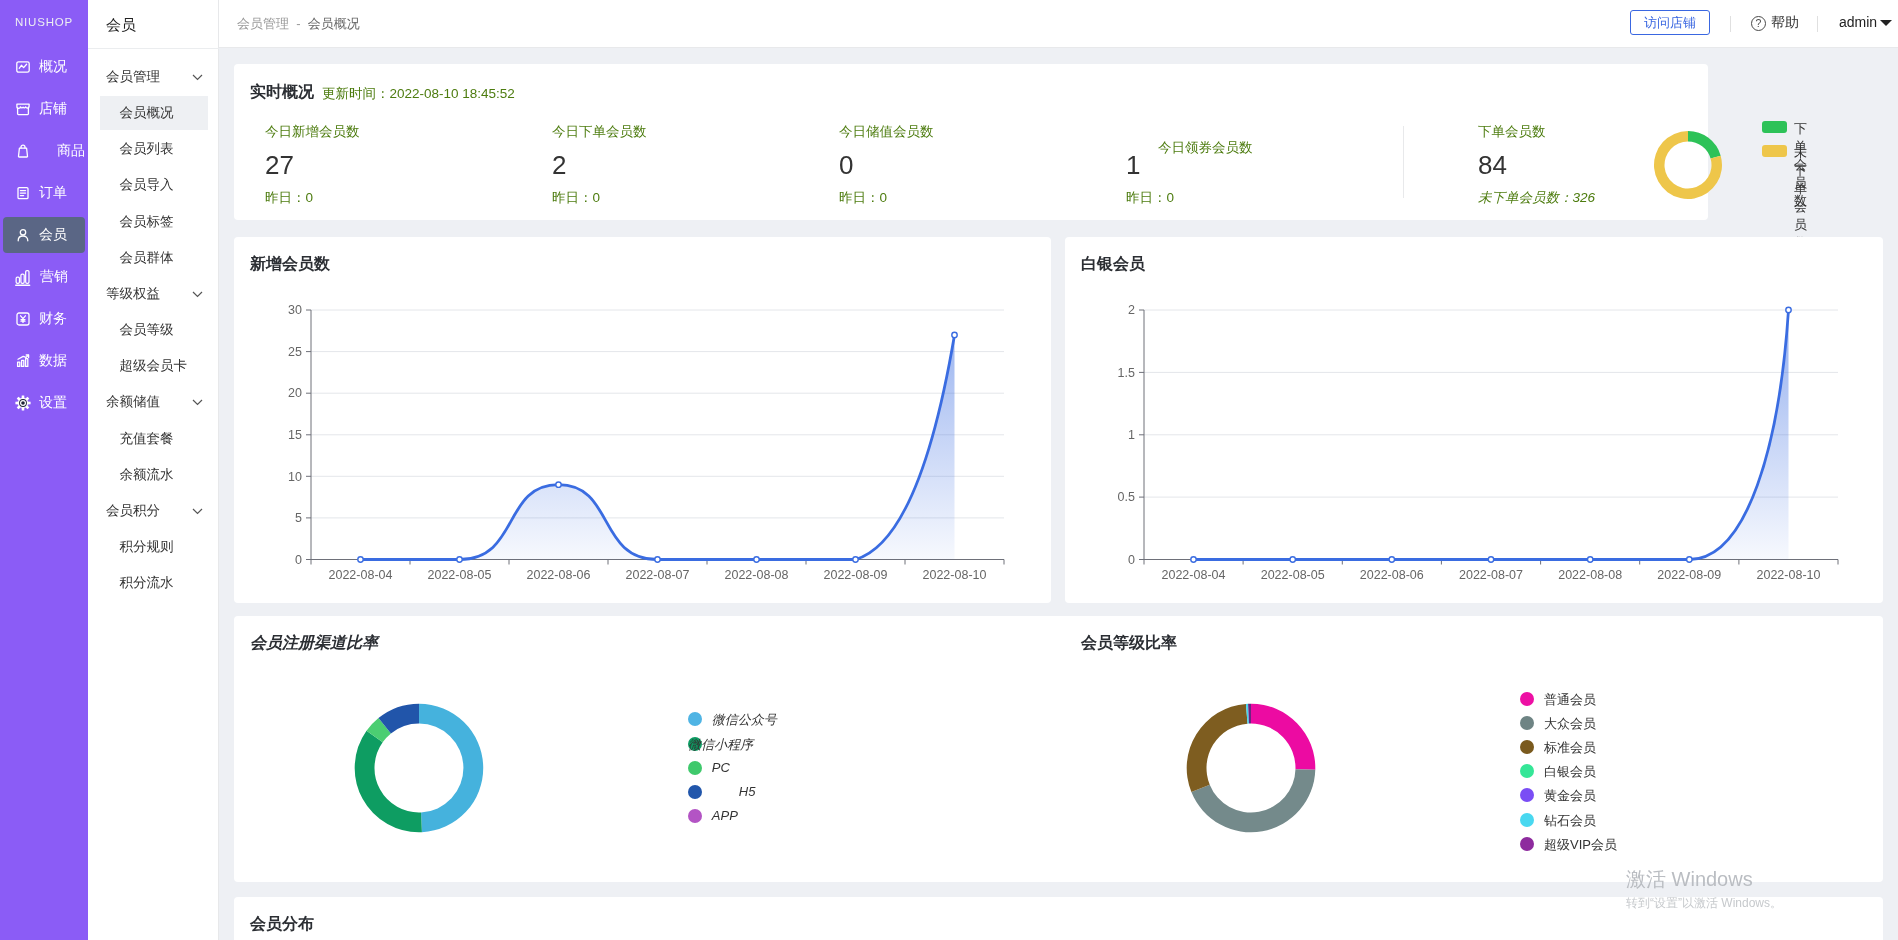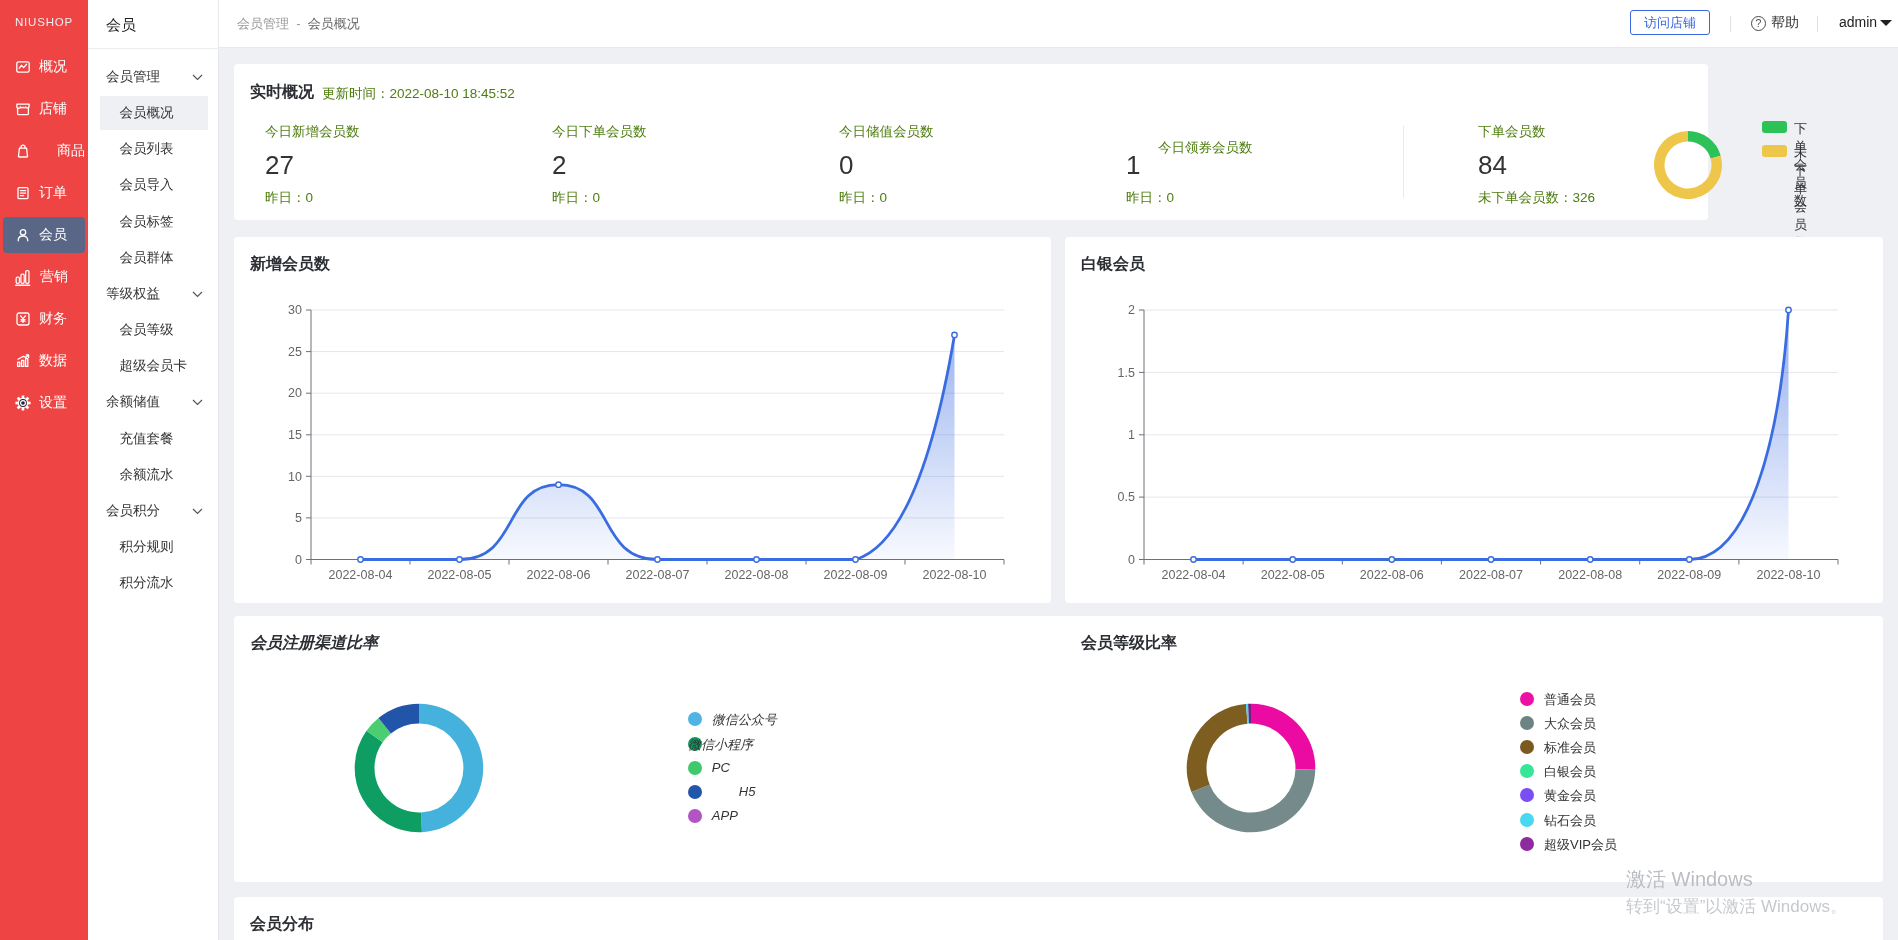--- a/index.html
+++ b/index.html
@@ -1,17 +1,17 @@
 <!DOCTYPE html>
 <html><head>
 <meta charset="utf-8">
 <style>
 * { margin:0; padding:0; box-sizing:border-box; }
 html,body { width:1898px; height:940px; overflow:hidden; font-family:"Liberation Sans",sans-serif; background:#eef0f4; }
-#sb1 { position:absolute; left:0; top:0; width:88px; height:940px; background:#ef4444; z-index:10; }
+#sb1 { position:absolute; left:0; top:0; width:88px; height:940px; background:#8b5cf6; z-index:10; }
 #logo { position:absolute; left:0; top:16px; width:88px; text-align:center; color:#eceef2; font-size:11.5px; letter-spacing:0.8px; }
 .s1item { position:absolute; left:3px; width:82px; height:36px; display:flex; align-items:center; justify-content:flex-start; padding-left:12px; color:#fff; font-size:14px; border-radius:4px; }
 .s1item svg { margin-right:8px; }
 .s1sel { background:#5a6685; }
 #sb2 { position:absolute; left:88px; top:0; width:131px; height:940px; background:#fff; border-right:1px solid #e7e8ea; z-index:9; }
 #sb2title { position:absolute; left:18px; top:0; height:48px; line-height:49px; font-size:15px; color:#222; }
 #sb2 .hr { position:absolute; left:0; top:48px; width:131px; border-top:1px solid #ebedef; }
 .m1 { position:absolute; left:18px; font-size:13.5px; color:#333; height:36px; line-height:36px; z-index:2; }
 .m2 { position:absolute; left:31.5px; font-size:13.5px; color:#333; height:36px; line-height:36px; z-index:2; }
 .msel { position:absolute; left:11.5px; width:108px; height:34px; background:#eef0f3; z-index:1; }
@@ -29,21 +29,21 @@
 #card1 { left:234px; top:64px; width:1474px; height:156px; }
 #card2 { left:234px; top:237px; width:817px; height:366px; }
 #card3 { left:1065px; top:237px; width:818px; height:366px; }
 #card4 { left:234px; top:616px; width:986px; height:266px;font-style:italic; }
 #card5 { left:1065px; top:616px; width:818px; height:266px; }
 #card6 { left:234px; top:897px; width:1649px; height:120px; }
 .slab { position:absolute; font-size:13.5px; color:#4d7c0f; }
 .snum { position:absolute; font-size:26px; color:#333; }
 .leg { position:absolute; font-size:13px; color:#333; }
 #wm1 { position:absolute; left:1626px; top:866px; font-size:20px; color:#babdc2; z-index:20; }
-#wm2 { position:absolute; left:1626px; top:895px; font-size:17px; color:#c6c9cc; z-index:20; }
+#wm2 { position:absolute; left:1626px; top:895px; font-size:12px; color:#c6c9cc; z-index:20; }
 svg { display:block; }
 .abs { position:absolute; }
 </style>
 </head>
 <body>
 <div id="sb1">
   <div id="logo">NIUSHOP</div>
 <div class="s1item" style="top:49px;">
       <svg width="16" height="16" viewBox="0 0 16 16">
         <rect x="1.8" y="2.8" width="12.4" height="10.4" rx="1.8" fill="none" stroke="#fff" stroke-width="1.3" stroke-linecap="round" stroke-linejoin="round"></rect>
@@ -185,21 +185,21 @@
 <div class="slab" style="left:318px; top:125px;">昨日：0</div>
 <div class="slab" style="left:605px; top:59px;">今日储值会员数</div>
 <div class="snum" style="left:605px; top:86px;">0</div>
 <div class="slab" style="left:605px; top:125px;">昨日：0</div>
 <div class="slab" style="left:892px; top:75px;margin-left:32px;">今日领券会员数</div>
 <div class="snum" style="left:892px; top:86px;">1</div>
 <div class="slab" style="left:892px; top:125px;">昨日：0</div>
 <div style="position:absolute; left:1169px; top:62px; width:1px; height:72px; background:#e8e9eb;"></div>
 <div class="slab" style="left:1244px; top:59px;">下单会员数</div>
 <div class="snum" style="left:1244px; top:86px;">84</div>
-<div class="slab" style="left:1244px; top:125px;">未下单会员数：326</div>
+<div class="slab" style="left:1244px; top:125px;font-style:italic;">未下单会员数：326</div>
 <svg class="abs" style="left:1419px; top:65.5px;" width="70" height="70" viewBox="0 0 70 70">
       <path d="M35.00,1.00 A34,34 0 0 1 67.68,25.63 L57.59,28.52 A23.5,23.5 0 0 0 35.00,11.50 Z" fill="#2dc258"></path>
       <path d="M67.68,25.63 A34,34 0 1 1 35.00,1.00 L35.00,11.50 A23.5,23.5 0 1 0 57.59,28.52 Z" fill="#eec64a"></path>
     </svg>
 <div style="position:absolute; left:1528px; top:57px; width:25px; height:12px; border-radius:3px; background:#2dc258;"></div>
 <div class="leg" style="left:1560px; top:56px;">下单会员数</div>
 <div style="position:absolute; left:1528px; top:81px; width:25px; height:12px; border-radius:3px; background:#eec64a;"></div>
 <div class="leg" style="left:1560px; top:80px;">未下单会员数</div>
 </div>
 <div class="card" id="card2">

